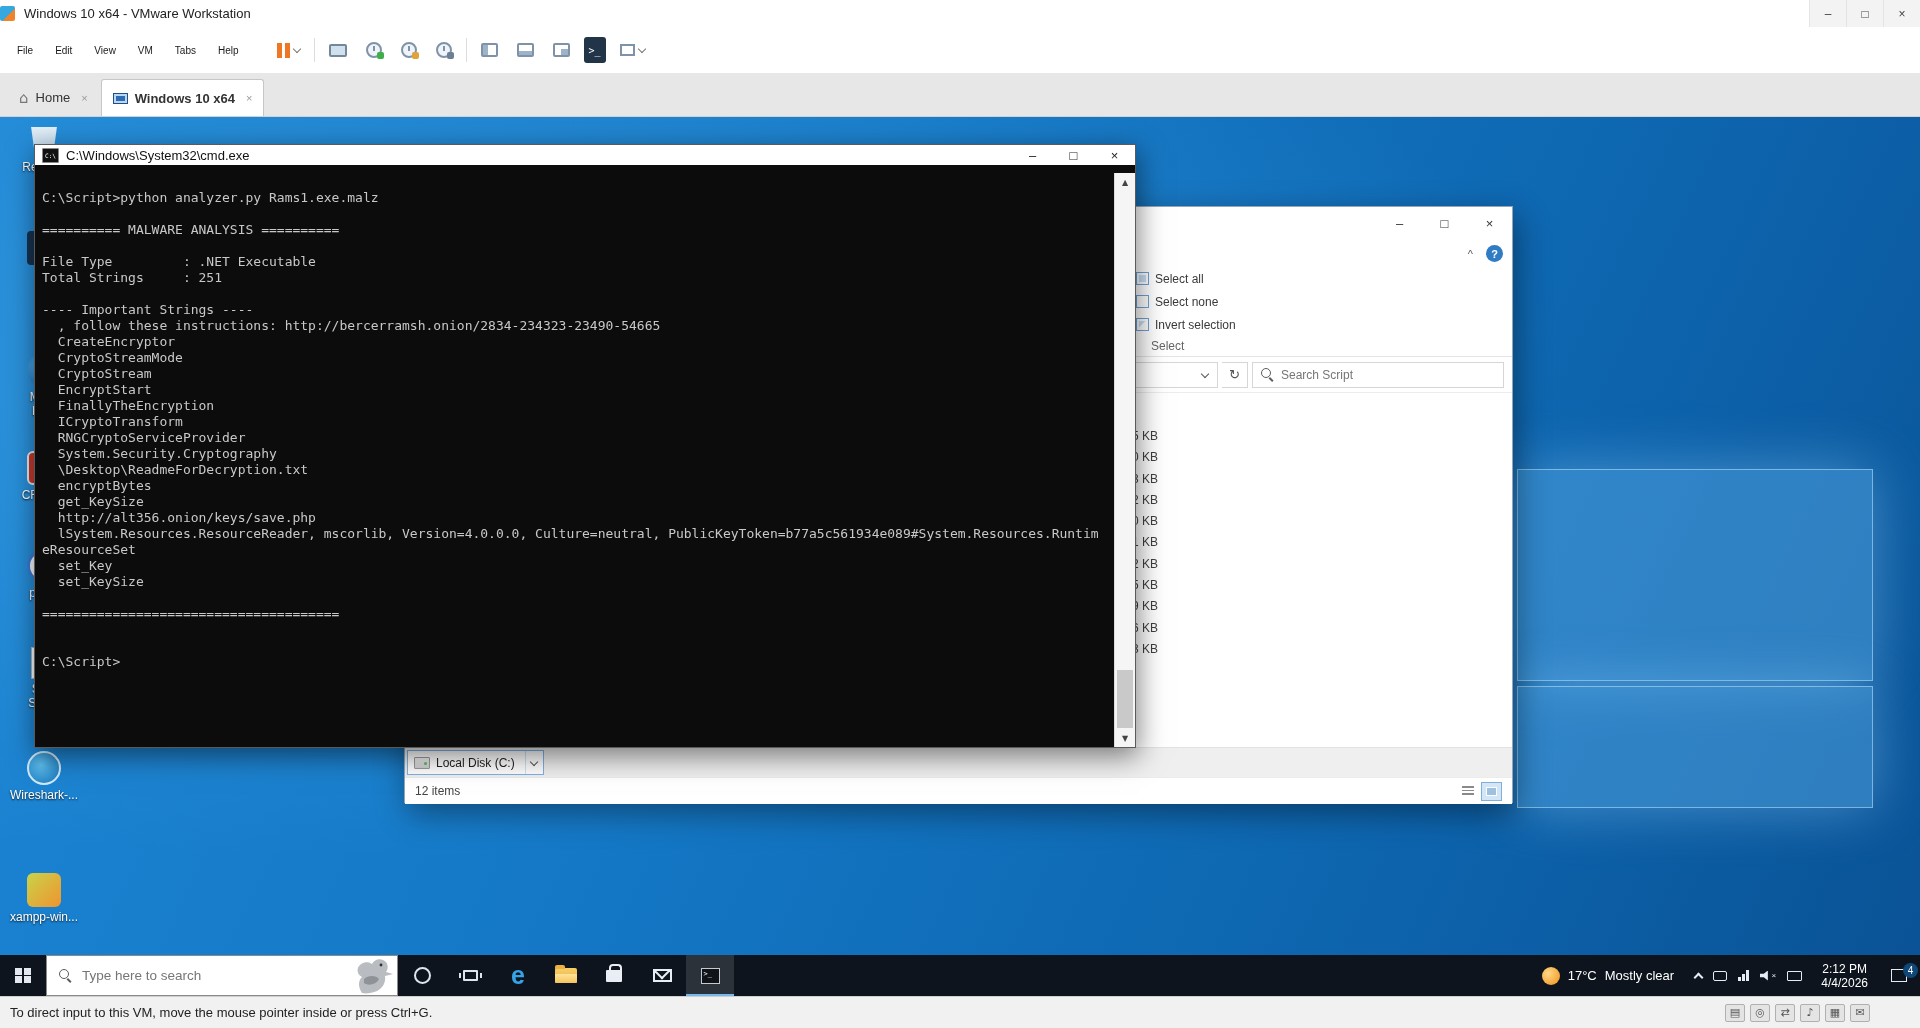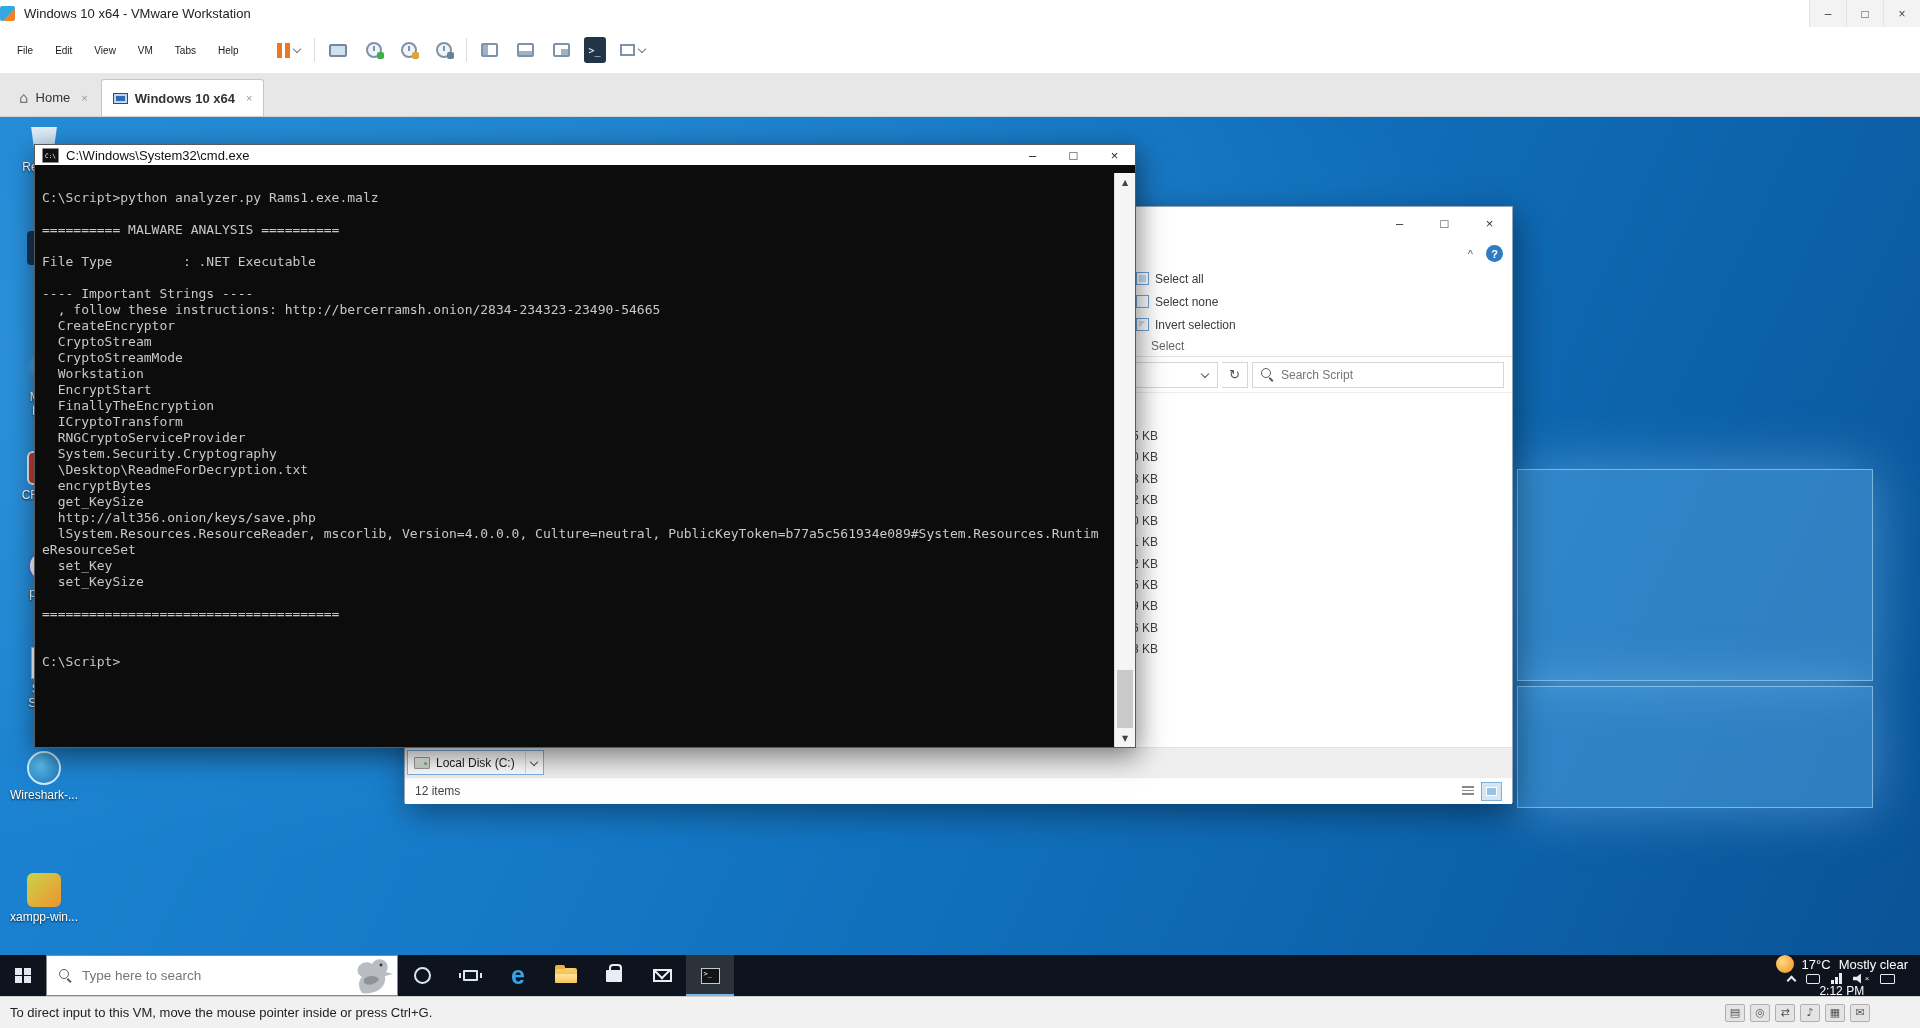--- a/index.html
+++ b/index.html
@@ -135,21 +135,21 @@
   .edge-icon{font-size:25px;font-weight:700;color:#35a3e8;line-height:1;}
   .folder-icon{width:22px;height:15px;background:linear-gradient(#f7cf6b,#eeb13f);border-radius:2px;position:relative;}
   .folder-icon::before{content:"";position:absolute;top:-3px;left:0;width:10px;height:4px;background:#eeb13f;border-radius:2px 2px 0 0;}
   .folder-icon::after{content:"";position:absolute;left:0;bottom:0;width:100%;height:9px;background:linear-gradient(#ffe49a,#f5c35c);border-radius:1px;}
   .store-icon{width:16px;height:12px;background:#e8eef4;border-radius:1px;position:relative;}
   .store-icon::before{content:"";position:absolute;top:-6px;left:3px;width:9px;height:6px;border:2px solid #e8eef4;border-bottom:none;border-radius:4px 4px 0 0;}
   .mail-icon{width:19px;height:13px;border:2px solid #e8eef4;position:relative;overflow:hidden;}
   .mail-icon::after{content:"";position:absolute;left:1px;top:-6px;width:10px;height:10px;border-right:2px solid #e8eef4;border-bottom:2px solid #e8eef4;transform:rotate(45deg);}
   .cmdtask-icon{width:19px;height:16px;background:#101418;border:1px solid #c3c9cf;display:flex;align-items:flex-start;padding:1px 0 0 2px;}
   .cmdtask-icon span{color:#fff;font-size:7px;font-family:"DejaVu Sans Mono",monospace;}
-  .tb-right{margin-left:auto;display:flex;align-items:center;flex-direction:column;}
+  .tb-right{margin-left:auto;display:flex;align-items:center;}
   .tb-weather{display:flex;align-items:center;gap:8px;padding:0 12px;color:#fff;font-size:13px;}
   .sun-icon{width:18px;height:18px;border-radius:50%;background:radial-gradient(circle at 35% 35%,#ffd887,#f09018);}
   .tb-tray{display:flex;align-items:center;gap:11px;padding:0 9px;}
   .chev-up{width:7px;height:7px;border-right:2px solid #e6ecf2;border-bottom:2px solid #e6ecf2;transform:rotate(-135deg);margin-top:4px;}
   .tray-tablet{width:14px;height:10px;border:1.5px solid #e6ecf2;border-radius:2px;}
   .net-icon{display:flex;align-items:flex-end;gap:1.5px;height:11px;}
   .net-icon i{width:2.5px;background:#e6ecf2;display:block;}
   .net-icon i:nth-child(1){height:4px;}.net-icon i:nth-child(2){height:7px;}.net-icon i:nth-child(3){height:11px;}
   .vol-wrap{display:flex;align-items:center;}
   .vol-icon{width:11px;height:10px;background:#e6ecf2;clip-path:polygon(0 32%,38% 32%,75% 0,75% 100%,38% 68%,0 68%);}
@@ -364,27 +364,27 @@
           <div class="cmd-btn">□</div>
           <div class="cmd-btn">×</div>
         </div>
       </div>
       <div class="cmd-body">
           <div class="cmd-line">C:\Script&gt;python analyzer.py Rams1.exe.malz</div>
           <div class="cmd-line"></div>
           <div class="cmd-line">========== MALWARE ANALYSIS ==========</div>
           <div class="cmd-line"></div>
           <div class="cmd-line">File Type         : .NET Executable</div>
+          <div class="cmd-line">Total Strings     : 251</div>
           <div class="cmd-line"></div>
           <div class="cmd-line">---- Important Strings ----</div>
           <div class="cmd-line">  , follow these instructions: http://bercerramsh.onion/2834-234323-23490-54665</div>
           <div class="cmd-line">  CreateEncryptor</div>
+          <div class="cmd-line">  CryptoStreamMode</div>
           <div class="cmd-line">  CryptoStream</div>
-          <div class="cmd-line">  CryptoStreamMode</div>
-          <div class="cmd-line">  Workstation</div>
           <div class="cmd-line">  EncryptStart</div>
           <div class="cmd-line">  FinallyTheEncryption</div>
           <div class="cmd-line">  ICryptoTransform</div>
           <div class="cmd-line">  RNGCryptoServiceProvider</div>
           <div class="cmd-line">  System.Security.Cryptography</div>
           <div class="cmd-line">  \Desktop\ReadmeForDecryption.txt</div>
           <div class="cmd-line">  encryptBytes</div>
           <div class="cmd-line">  get_KeySize</div>
           <div class="cmd-line">  http://alt356.onion/keys/save.php</div>
           <div class="cmd-line">  lSystem.Resources.ResourceReader, mscorlib, Version=4.0.0.0, Culture=neutral, PublicKeyToken=b77a5c561934e089#System.Resources.Runtim</div>

